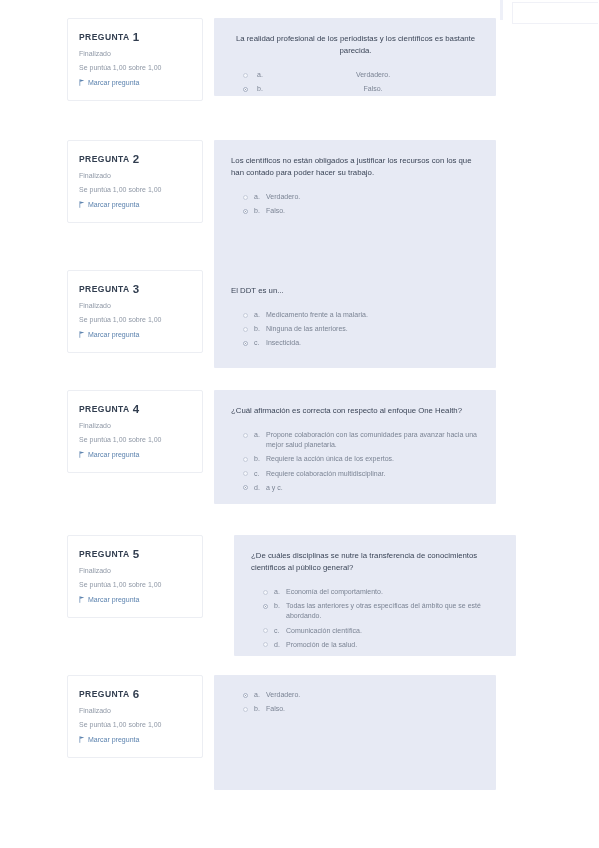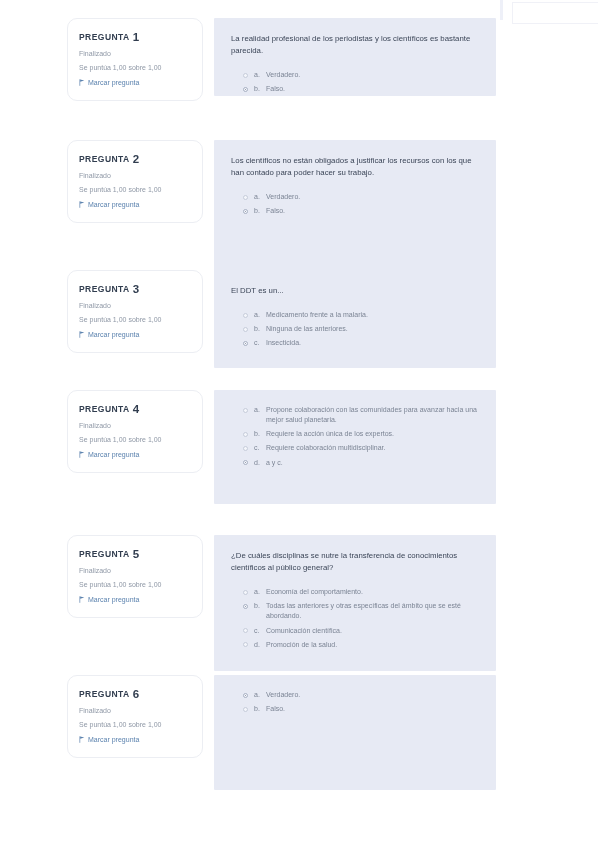--- a/index.html
+++ b/index.html
@@ -53,21 +53,21 @@
   }
 
   
   .q-card {
     position: absolute;
     left: 67px;
     top: 0;
     width: 136px;
     background: #ffffff;
     border: 1px solid #eceef3;
-    border-radius: 10px;
+    border-radius: 2px;
     box-sizing: border-box;
     padding: 12px 11px 13px 11px;
   }
   .q-card-title {
     font-size: 8.5px;
     font-weight: 700;
     letter-spacing: 0.45px;
     color: #313d4f;
     margin: 0 0 7px 0;
     line-height: 1;
@@ -192,21 +192,21 @@
         <div class="q-flag">
           <span class="flag-ico">
             <svg viewBox="0 0 6 7" width="6" height="7" aria-hidden="true">
               <path d="M0.8 0.3 L0.8 6.8" stroke="#5b82ae" stroke-width="0.7" fill="none"></path>
               <path d="M1.1 0.5 L5.3 1.5 L1.1 2.7 Z" fill="#5b82ae"></path>
             </svg>
           </span>
           <span class="flag-label">Marcar pregunta</span>
         </div>
       </div>
-      <div class="a-panel" style="height: 78px;">
+      <div class="a-panel" style="height: 78px; text-align: center;">
         <p class="a-stem">La realidad profesional de los periodistas y los científicos es bastante parecida.</p>
         <ul class="a-options">
           <li class="a-option">
             <span class="radio"></span>
             <span class="opt-letter">a.</span>
             <span class="opt-text">Verdadero.</span>
           </li>
           <li class="a-option">
             <span class="radio checked"></span>
             <span class="opt-letter">b.</span>
@@ -291,20 +291,21 @@
           <span class="flag-ico">
             <svg viewBox="0 0 6 7" width="6" height="7" aria-hidden="true">
               <path d="M0.8 0.3 L0.8 6.8" stroke="#5b82ae" stroke-width="0.7" fill="none"></path>
               <path d="M1.1 0.5 L5.3 1.5 L1.1 2.7 Z" fill="#5b82ae"></path>
             </svg>
           </span>
           <span class="flag-label">Marcar pregunta</span>
         </div>
       </div>
       <div class="a-panel" style="height: 114px;">
+        <p class="a-stem">¿Cuál afirmación es correcta con respecto al enfoque One Health?</p>
         <ul class="a-options">
           <li class="a-option">
             <span class="radio"></span>
             <span class="opt-letter">a.</span>
             <span class="opt-text">Propone colaboración con las comunidades para avanzar hacia una mejor salud planetaria.</span>
           </li>
           <li class="a-option">
             <span class="radio"></span>
             <span class="opt-letter">b.</span>
             <span class="opt-text">Requiere la acción única de los expertos.</span>
@@ -330,21 +331,21 @@
         <div class="q-flag">
           <span class="flag-ico">
             <svg viewBox="0 0 6 7" width="6" height="7" aria-hidden="true">
               <path d="M0.8 0.3 L0.8 6.8" stroke="#5b82ae" stroke-width="0.7" fill="none"></path>
               <path d="M1.1 0.5 L5.3 1.5 L1.1 2.7 Z" fill="#5b82ae"></path>
             </svg>
           </span>
           <span class="flag-label">Marcar pregunta</span>
         </div>
       </div>
-      <div class="a-panel" style="height: 136px;">
+      <div class="a-panel" style="height: 121px; margin-left: 20px;">
         <p class="a-stem">¿De cuáles disciplinas se nutre la transferencia de conocimientos científicos al público general?</p>
         <ul class="a-options">
           <li class="a-option">
             <span class="radio"></span>
             <span class="opt-letter">a.</span>
             <span class="opt-text">Economía del comportamiento.</span>
           </li>
           <li class="a-option">
             <span class="radio checked"></span>
             <span class="opt-letter">b.</span>

